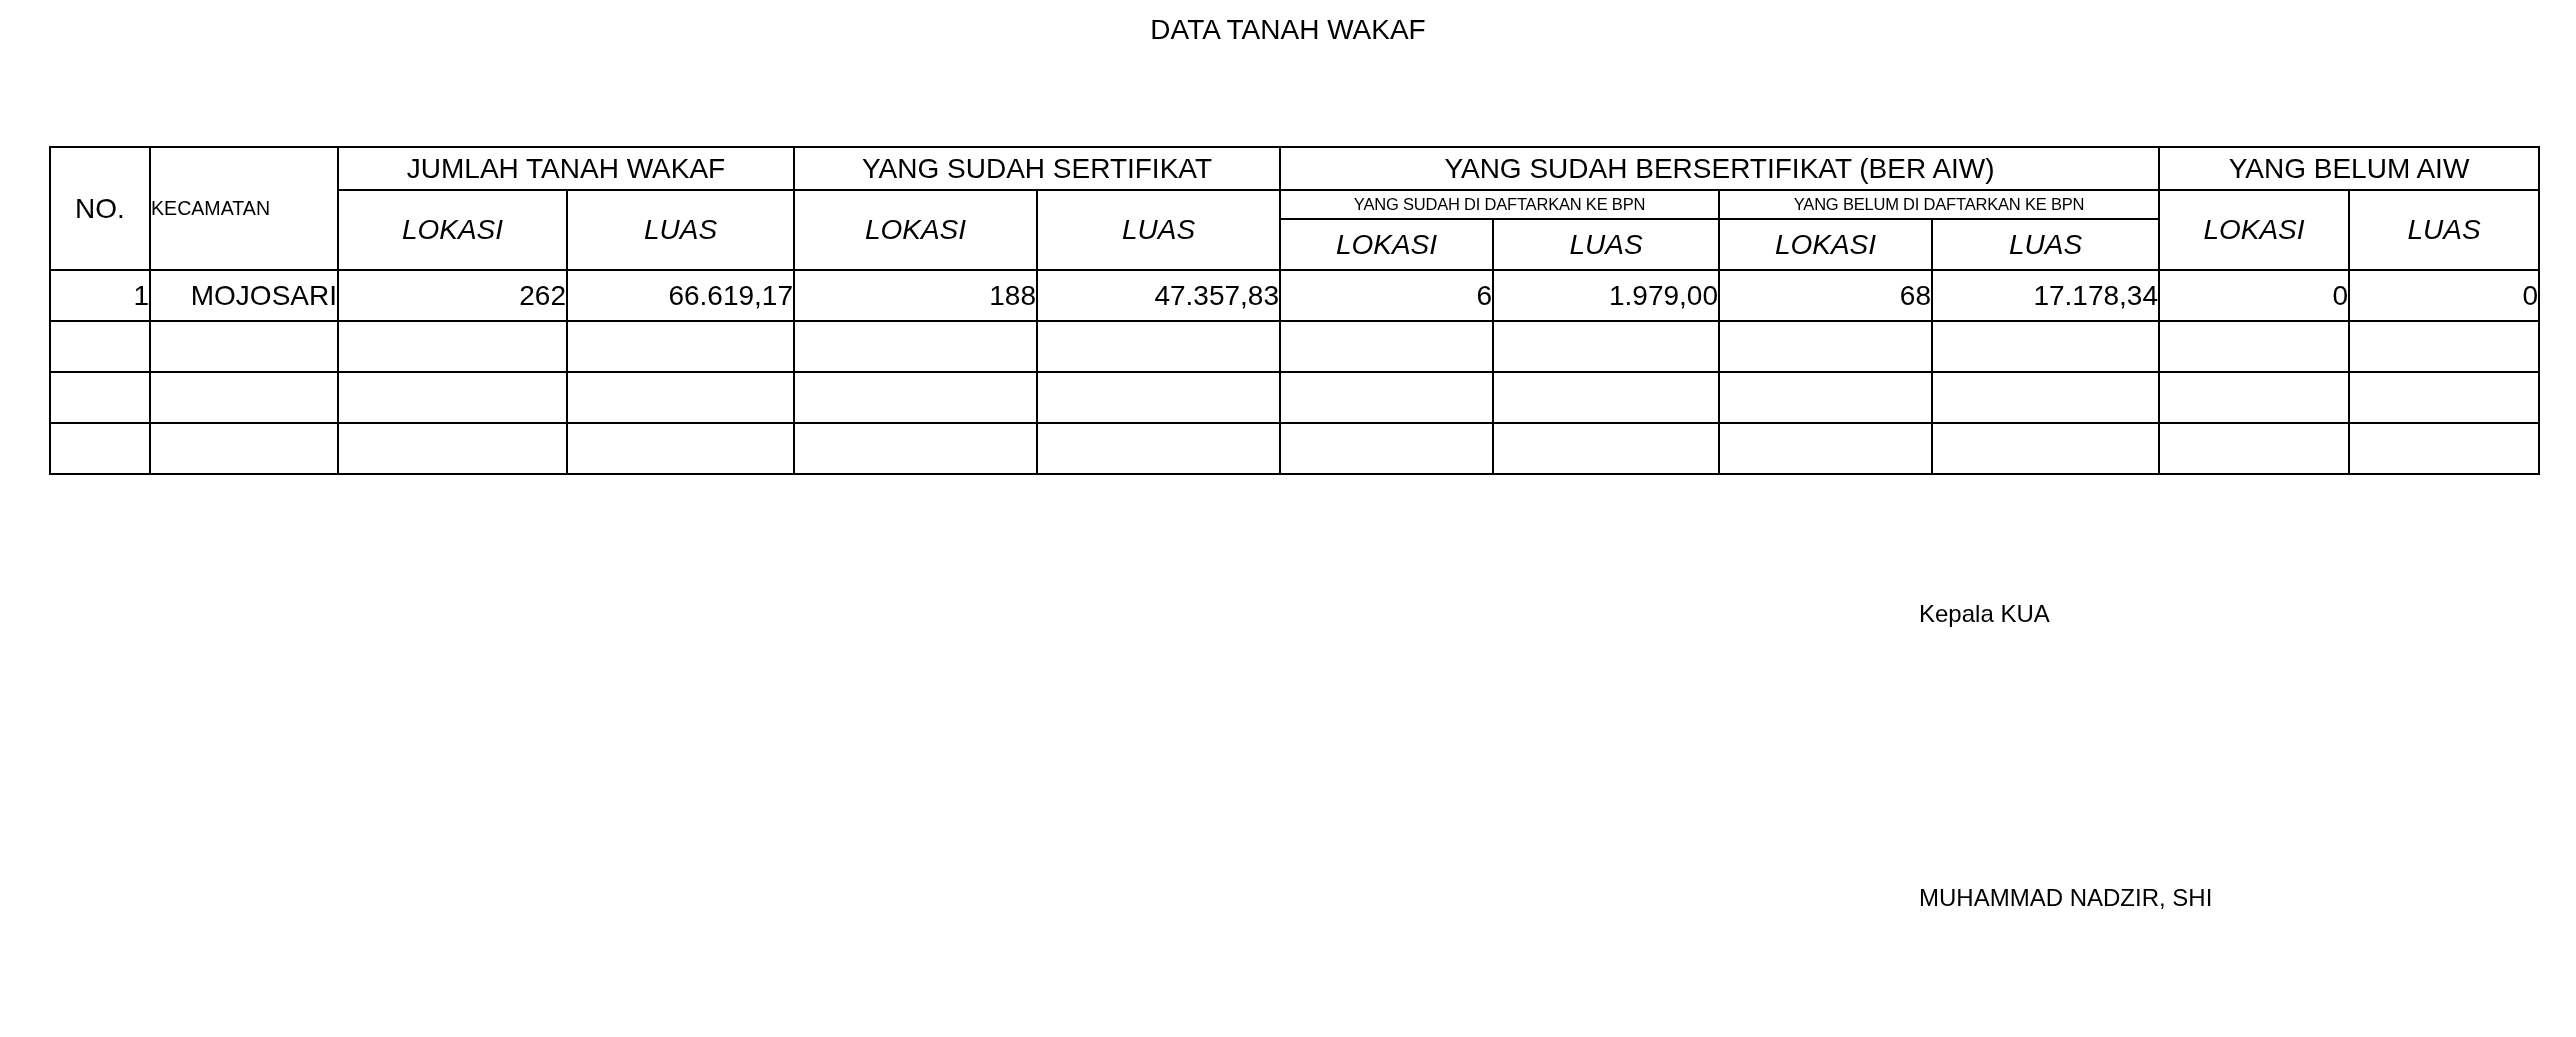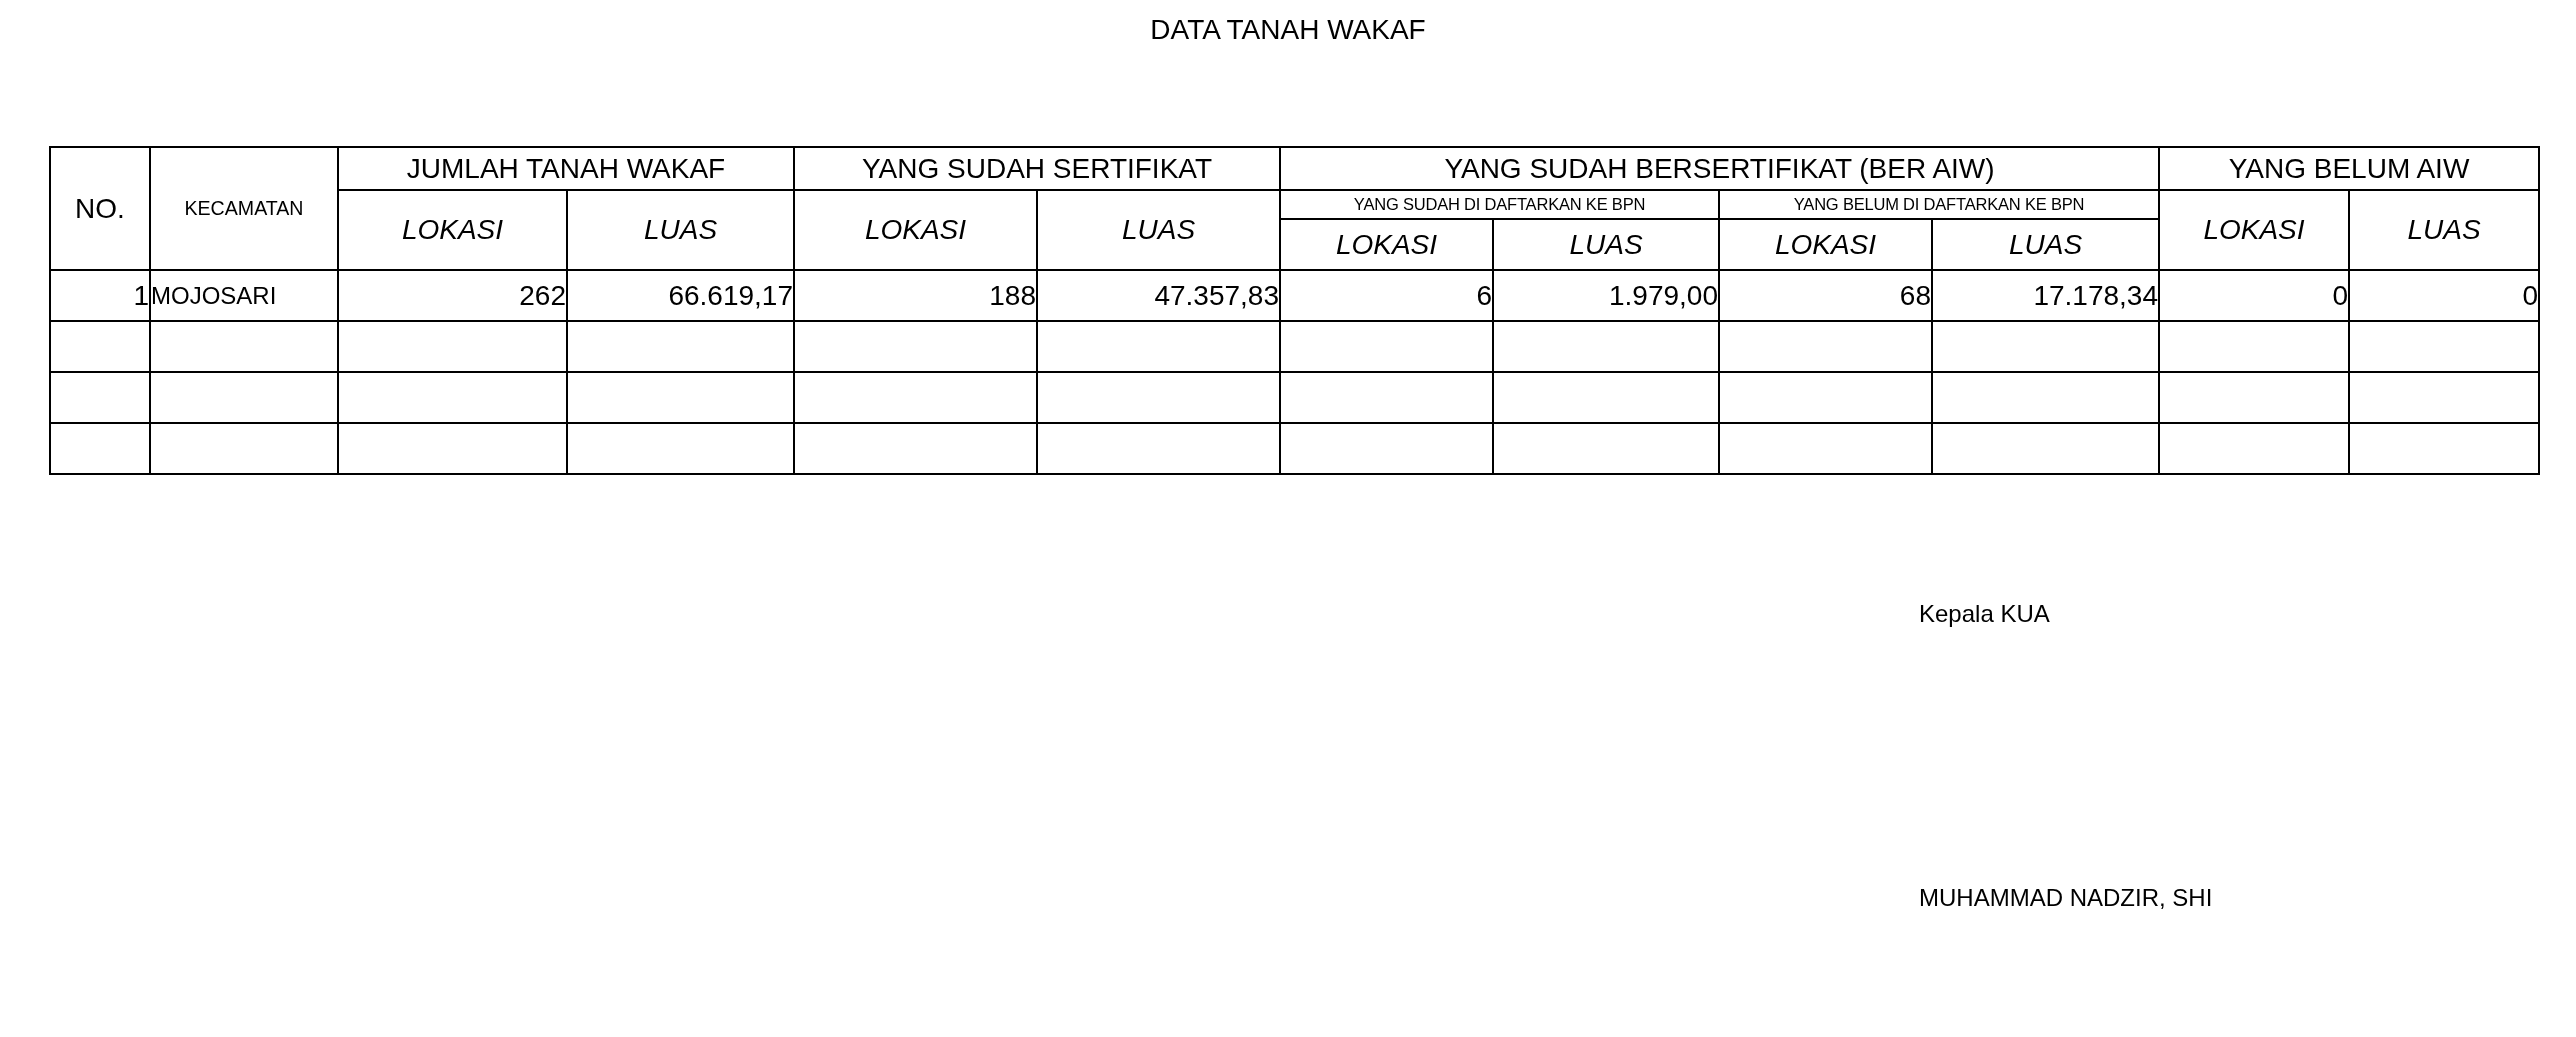--- a/index.html
+++ b/index.html
@@ -76,33 +76,33 @@
     text-align: center;
     height: 27px;
     letter-spacing: -0.2px;
   }
   .h-no {
     font-size: 28px;
     text-align: center;
   }
   .h-kec {
     font-size: 19.6px;
-    text-align: center;
+    text-align: left;
     padding-left: 4.7px;
   }
 
   td.num {
     font-size: 28px;
     text-align: right;
     padding-right: 7.8px;
     height: 49px;
   }
   td.txt {
-    font-size: 24px;
-    text-align: left;
+    font-size: 28px;
+    text-align: right;
     padding-left: 4.7px;
     height: 49px;
   }
   td.blank {
     height: 49px;
   }
 
   .signature {
     position: absolute;
     left: 1919px;

